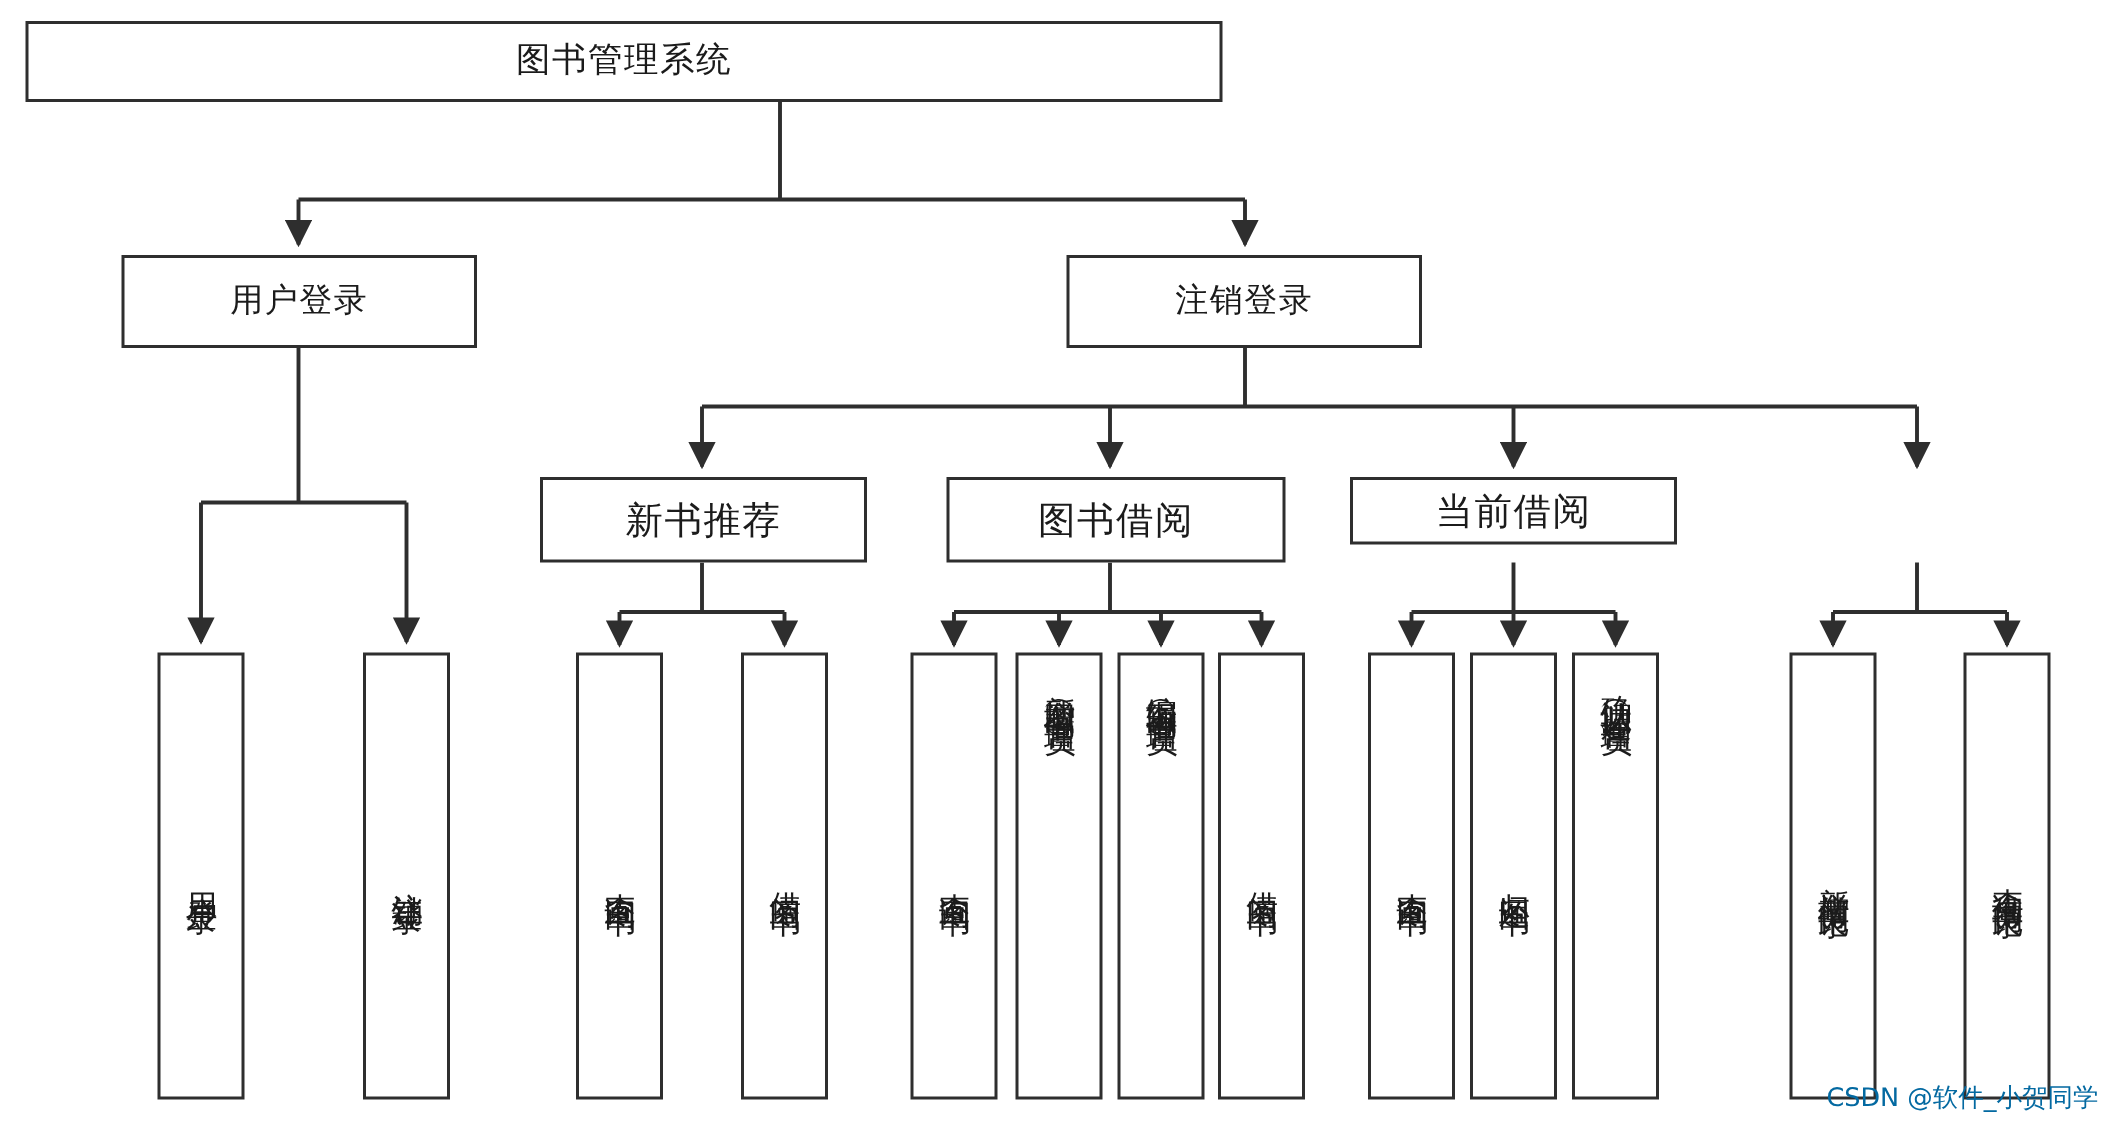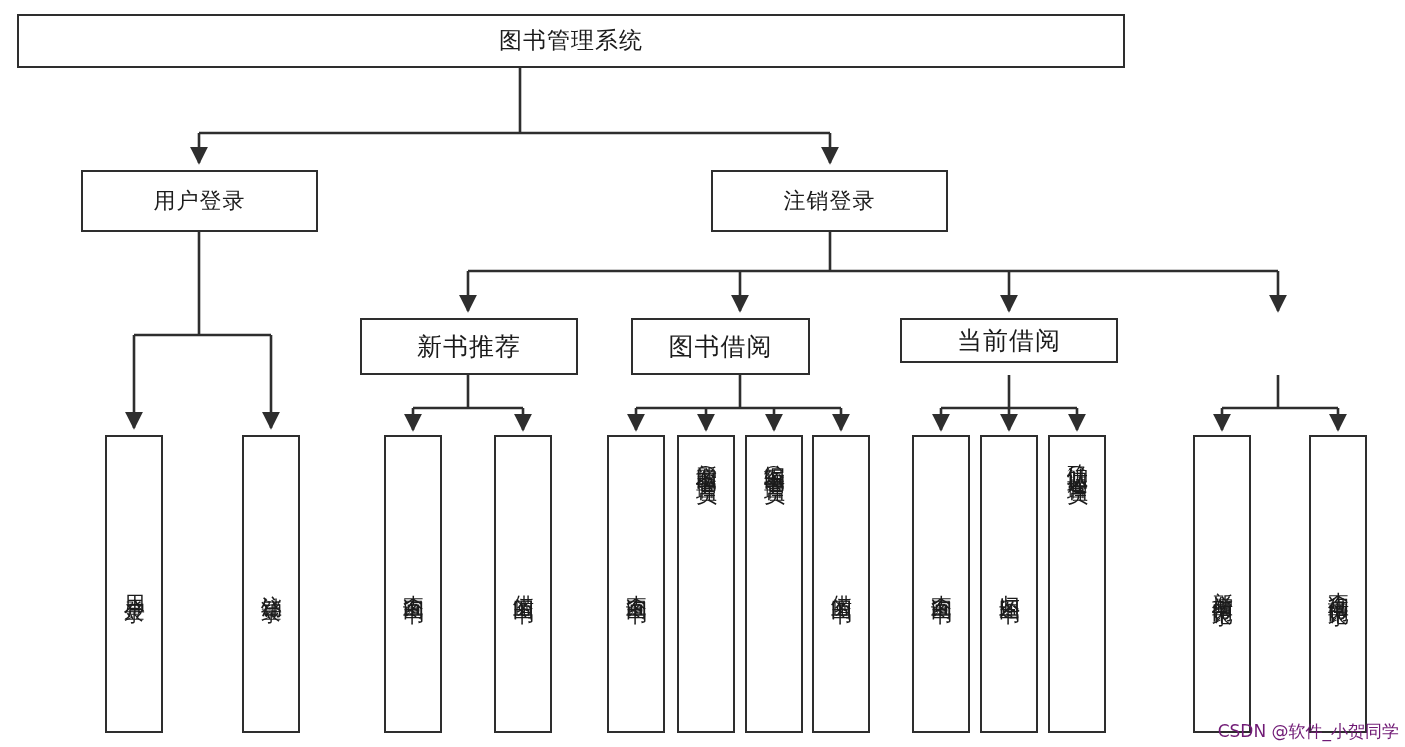--- a/index.html
+++ b/index.html
@@ -62,21 +62,21 @@
     top: 0;
     width: 1405px;
     height: 747px;
     pointer-events: none;
   }
   .watermark {
     position: absolute;
     right: 6px;
     bottom: 4px;
     font-size: 17px;
-    color: #701a75;
+    color: #0369a1;
     white-space: nowrap;
   }
 </style>
 </head>
 <body>
 
 <div id="canvas">
 
   <svg class="edges" viewBox="0 0 1405 747">
     <defs>
@@ -121,35 +121,35 @@
       <path d="M 1009 408 L 1009 430" marker-end="url(#arrow)"></path>
       <path d="M 1077 408 L 1077 430" marker-end="url(#arrow)"></path>
 
       <path d="M 1278 375 L 1278 408"></path>
       <path d="M 1222 408 L 1338 408"></path>
       <path d="M 1222 408 L 1222 430" marker-end="url(#arrow)"></path>
       <path d="M 1338 408 L 1338 430" marker-end="url(#arrow)"></path>
     </g>
   </svg>
 
-  <div class="node root" style="left:17px; top:14px; width:1108px; height:54px;">
+  <div class="node root" style="left:17px; top:14px; width:798px; height:54px;">
     <span class="label">图书管理系统</span>
   </div>
 
   <div class="node lvl2" style="left:81px; top:170px; width:237px; height:62px;">
     <span class="label">用户登录</span>
   </div>
   <div class="node lvl2" style="left:711px; top:170px; width:237px; height:62px;">
     <span class="label">注销登录</span>
   </div>
 
   <div class="node lvl3" style="left:360px; top:318px; width:218px; height:57px;">
     <span class="label">新书推荐</span>
   </div>
-  <div class="node lvl3" style="left:631px; top:318px; width:179px; height:57px;">
+  <div class="node lvl3" style="left:631px; top:318px; width:226px; height:57px;">
     <span class="label">图书借阅</span>
   </div>
   <div class="node lvl3" style="left:900px; top:318px; width:218px; height:45px;">
     <span class="label">当前借阅</span>
   </div>
 
   <div class="node leaf centered" style="left:105px; top:435px; width:58px; height:298px;">
     <span class="label">用户登录</span>
   </div>
   <div class="node leaf centered" style="left:242px; top:435px; width:58px; height:298px;">

